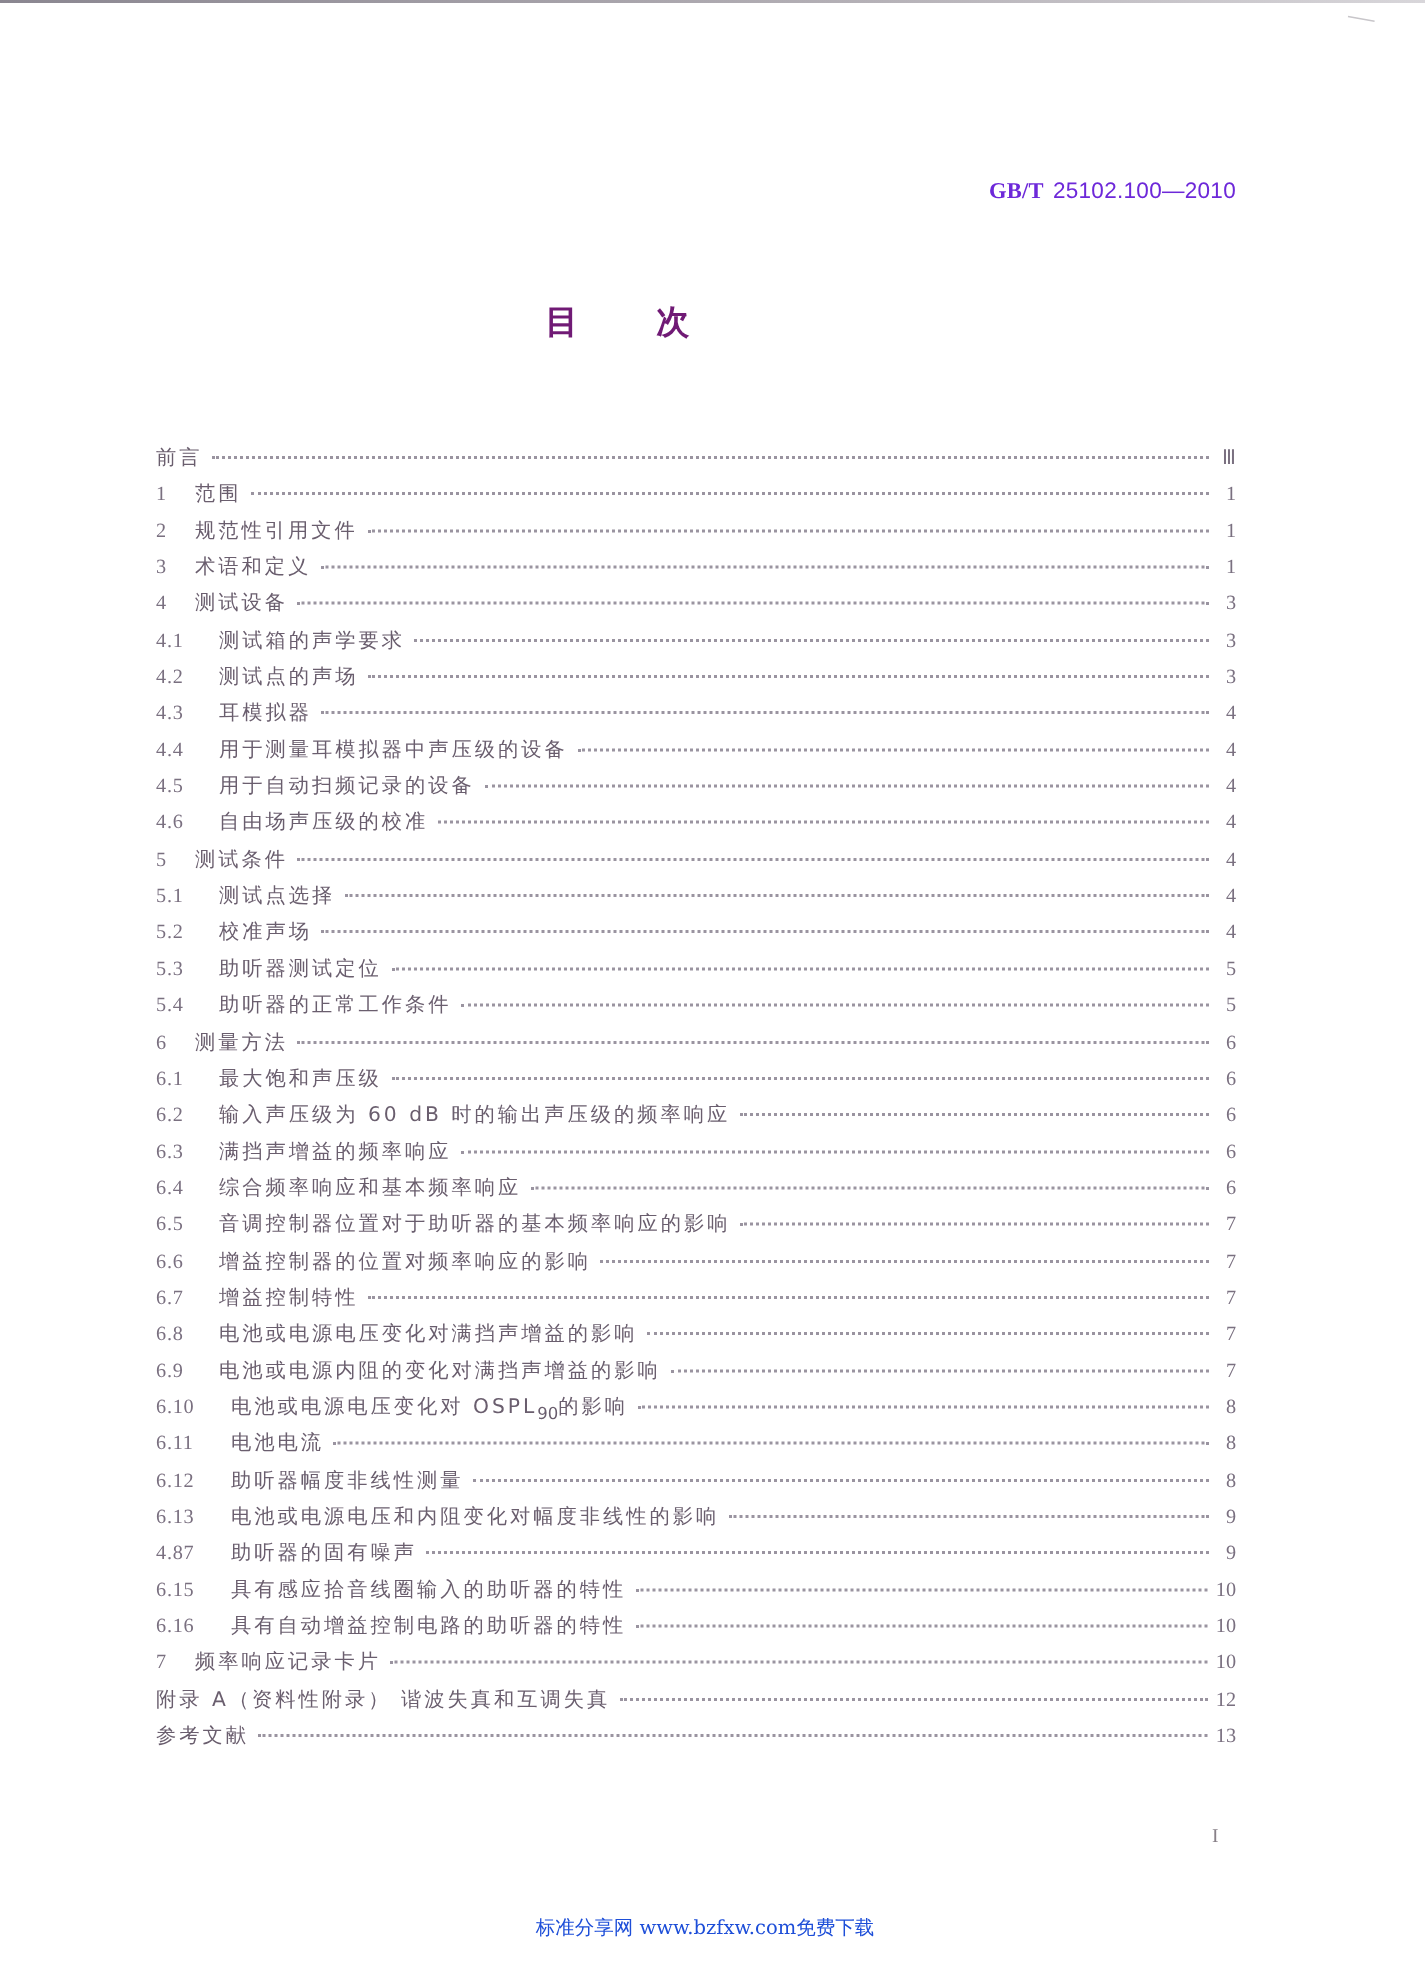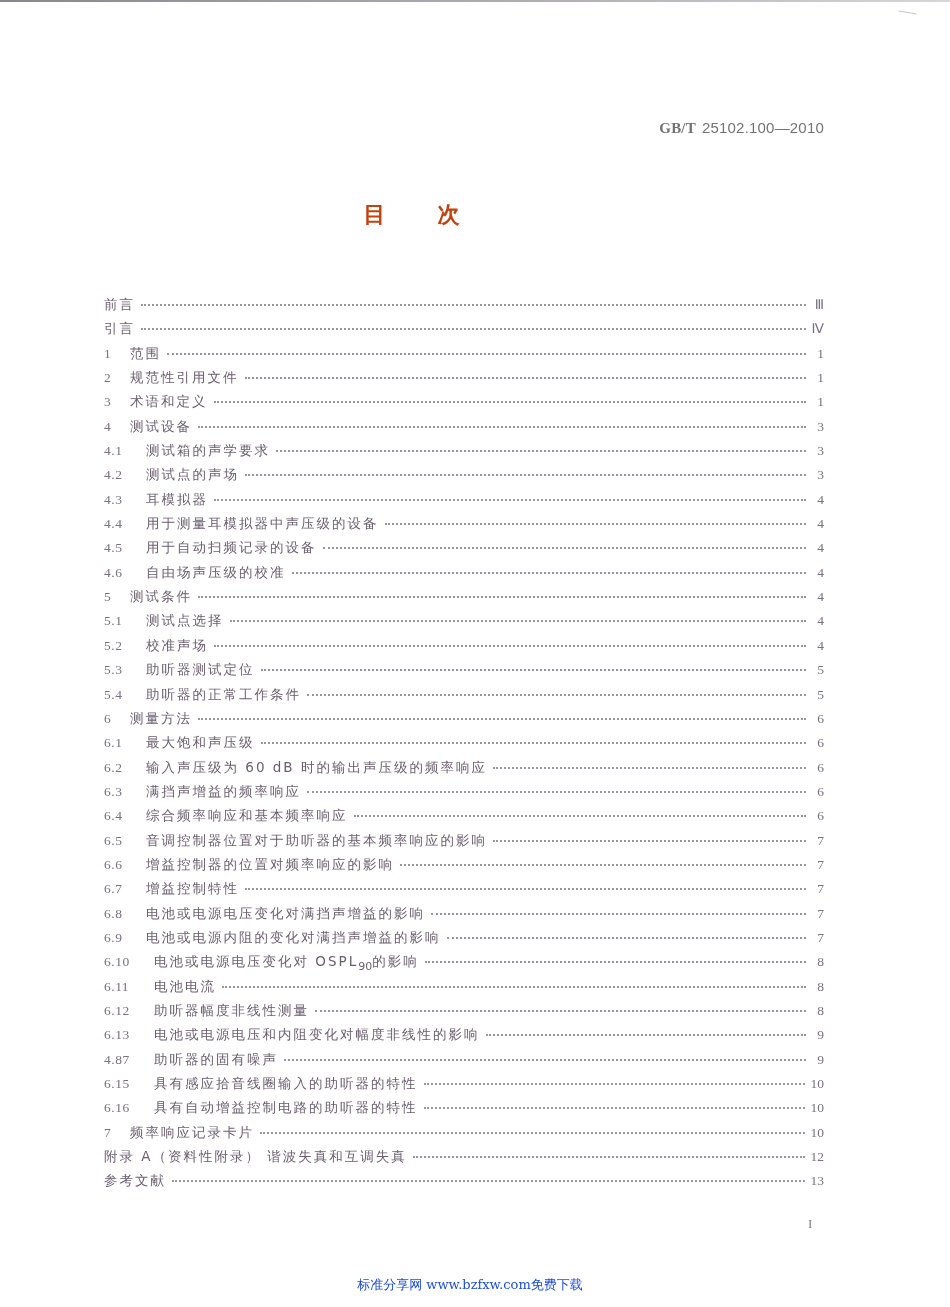--- a/index.html
+++ b/index.html
@@ -26,21 +26,21 @@
       left: 898px; top: 12px;
       width: 18px; height: 6px;
       border-top: 1px solid #c8c6ca;
       transform: rotate(10deg);
     }
     .std-number {
       position: absolute;
       top: 119px;
       right: 126px;
       font-size: 14px;
-      color: #737373;
+      color: #6d28d9;
       letter-spacing: 0.2px;
       white-space: nowrap;
     }
     .std-number .gb {
       font-family: "Liberation Serif", serif;
       font-weight: bold;
       font-size: 15px;
     }
     .std-number .num {
       font-family: "Liberation Sans", sans-serif;
@@ -49,21 +49,21 @@
     }
     .toc-title {
       position: absolute;
       top: 200px;
       left: 0;
       width: 823px;
       text-align: center;
       font-family: "DejaVu Sans", sans-serif;
       font-weight: bold;
       font-size: 22px;
-      color: #c2410c;
+      color: #701a75;
       letter-spacing: 0;
     }
     .toc-title span {
       display: inline-block;
     }
     .toc-title .gap { width: 52px; }
     .toc {
       position: absolute;
       left: 104px;
       top: 276px;
@@ -143,25 +143,20 @@
 <div class="toc-title">
   <span>目</span><span class="gap"></span><span>次</span>
 </div>
 
 <div class="toc" id="toc">
     <div class="toc-row lvl0">
       <span class="label">前言</span>
       <span class="leader"></span>
       <span class="page">Ⅲ</span>
     </div>
-    <div class="toc-row lvl0">
-      <span class="label">引言</span>
-      <span class="leader"></span>
-      <span class="page">Ⅳ</span>
-    </div>
     <div class="toc-row lvl1">
       <span class="num">1</span>
       <span class="label">范围</span>
       <span class="leader"></span>
       <span class="page">1</span>
     </div>
     <div class="toc-row lvl1">
       <span class="num">2</span>
       <span class="label">规范性引用文件</span>
       <span class="leader"></span>

